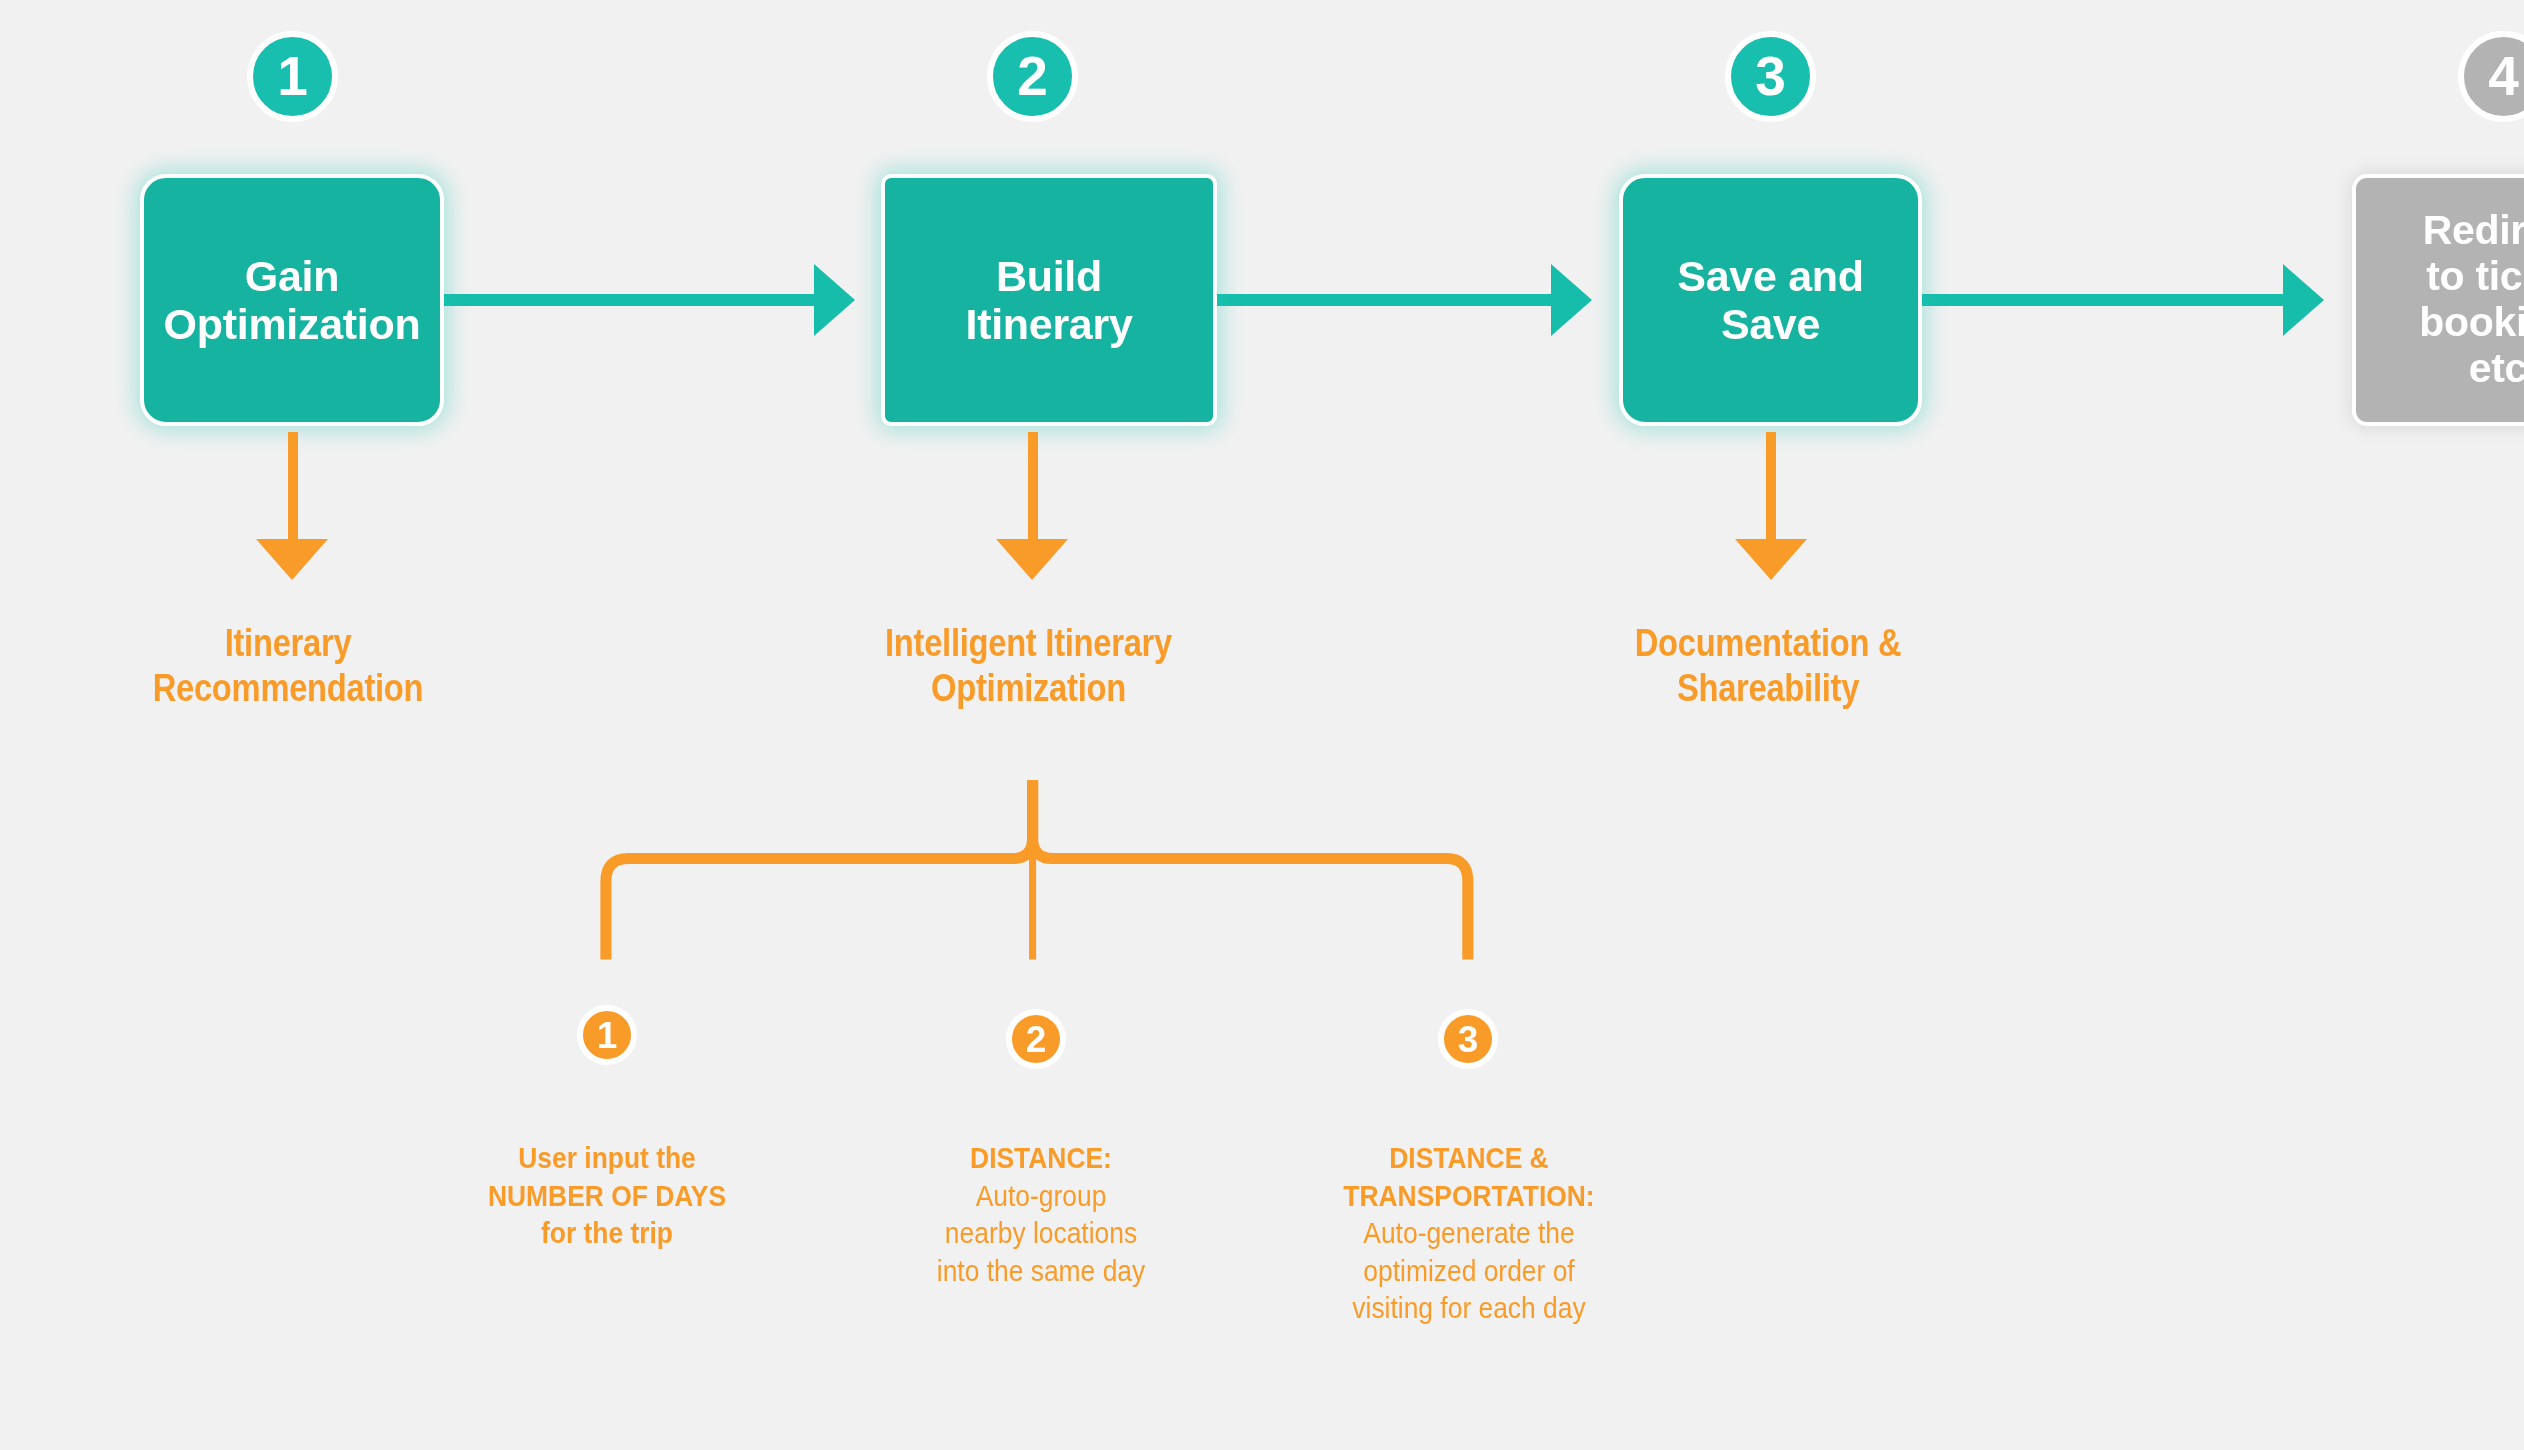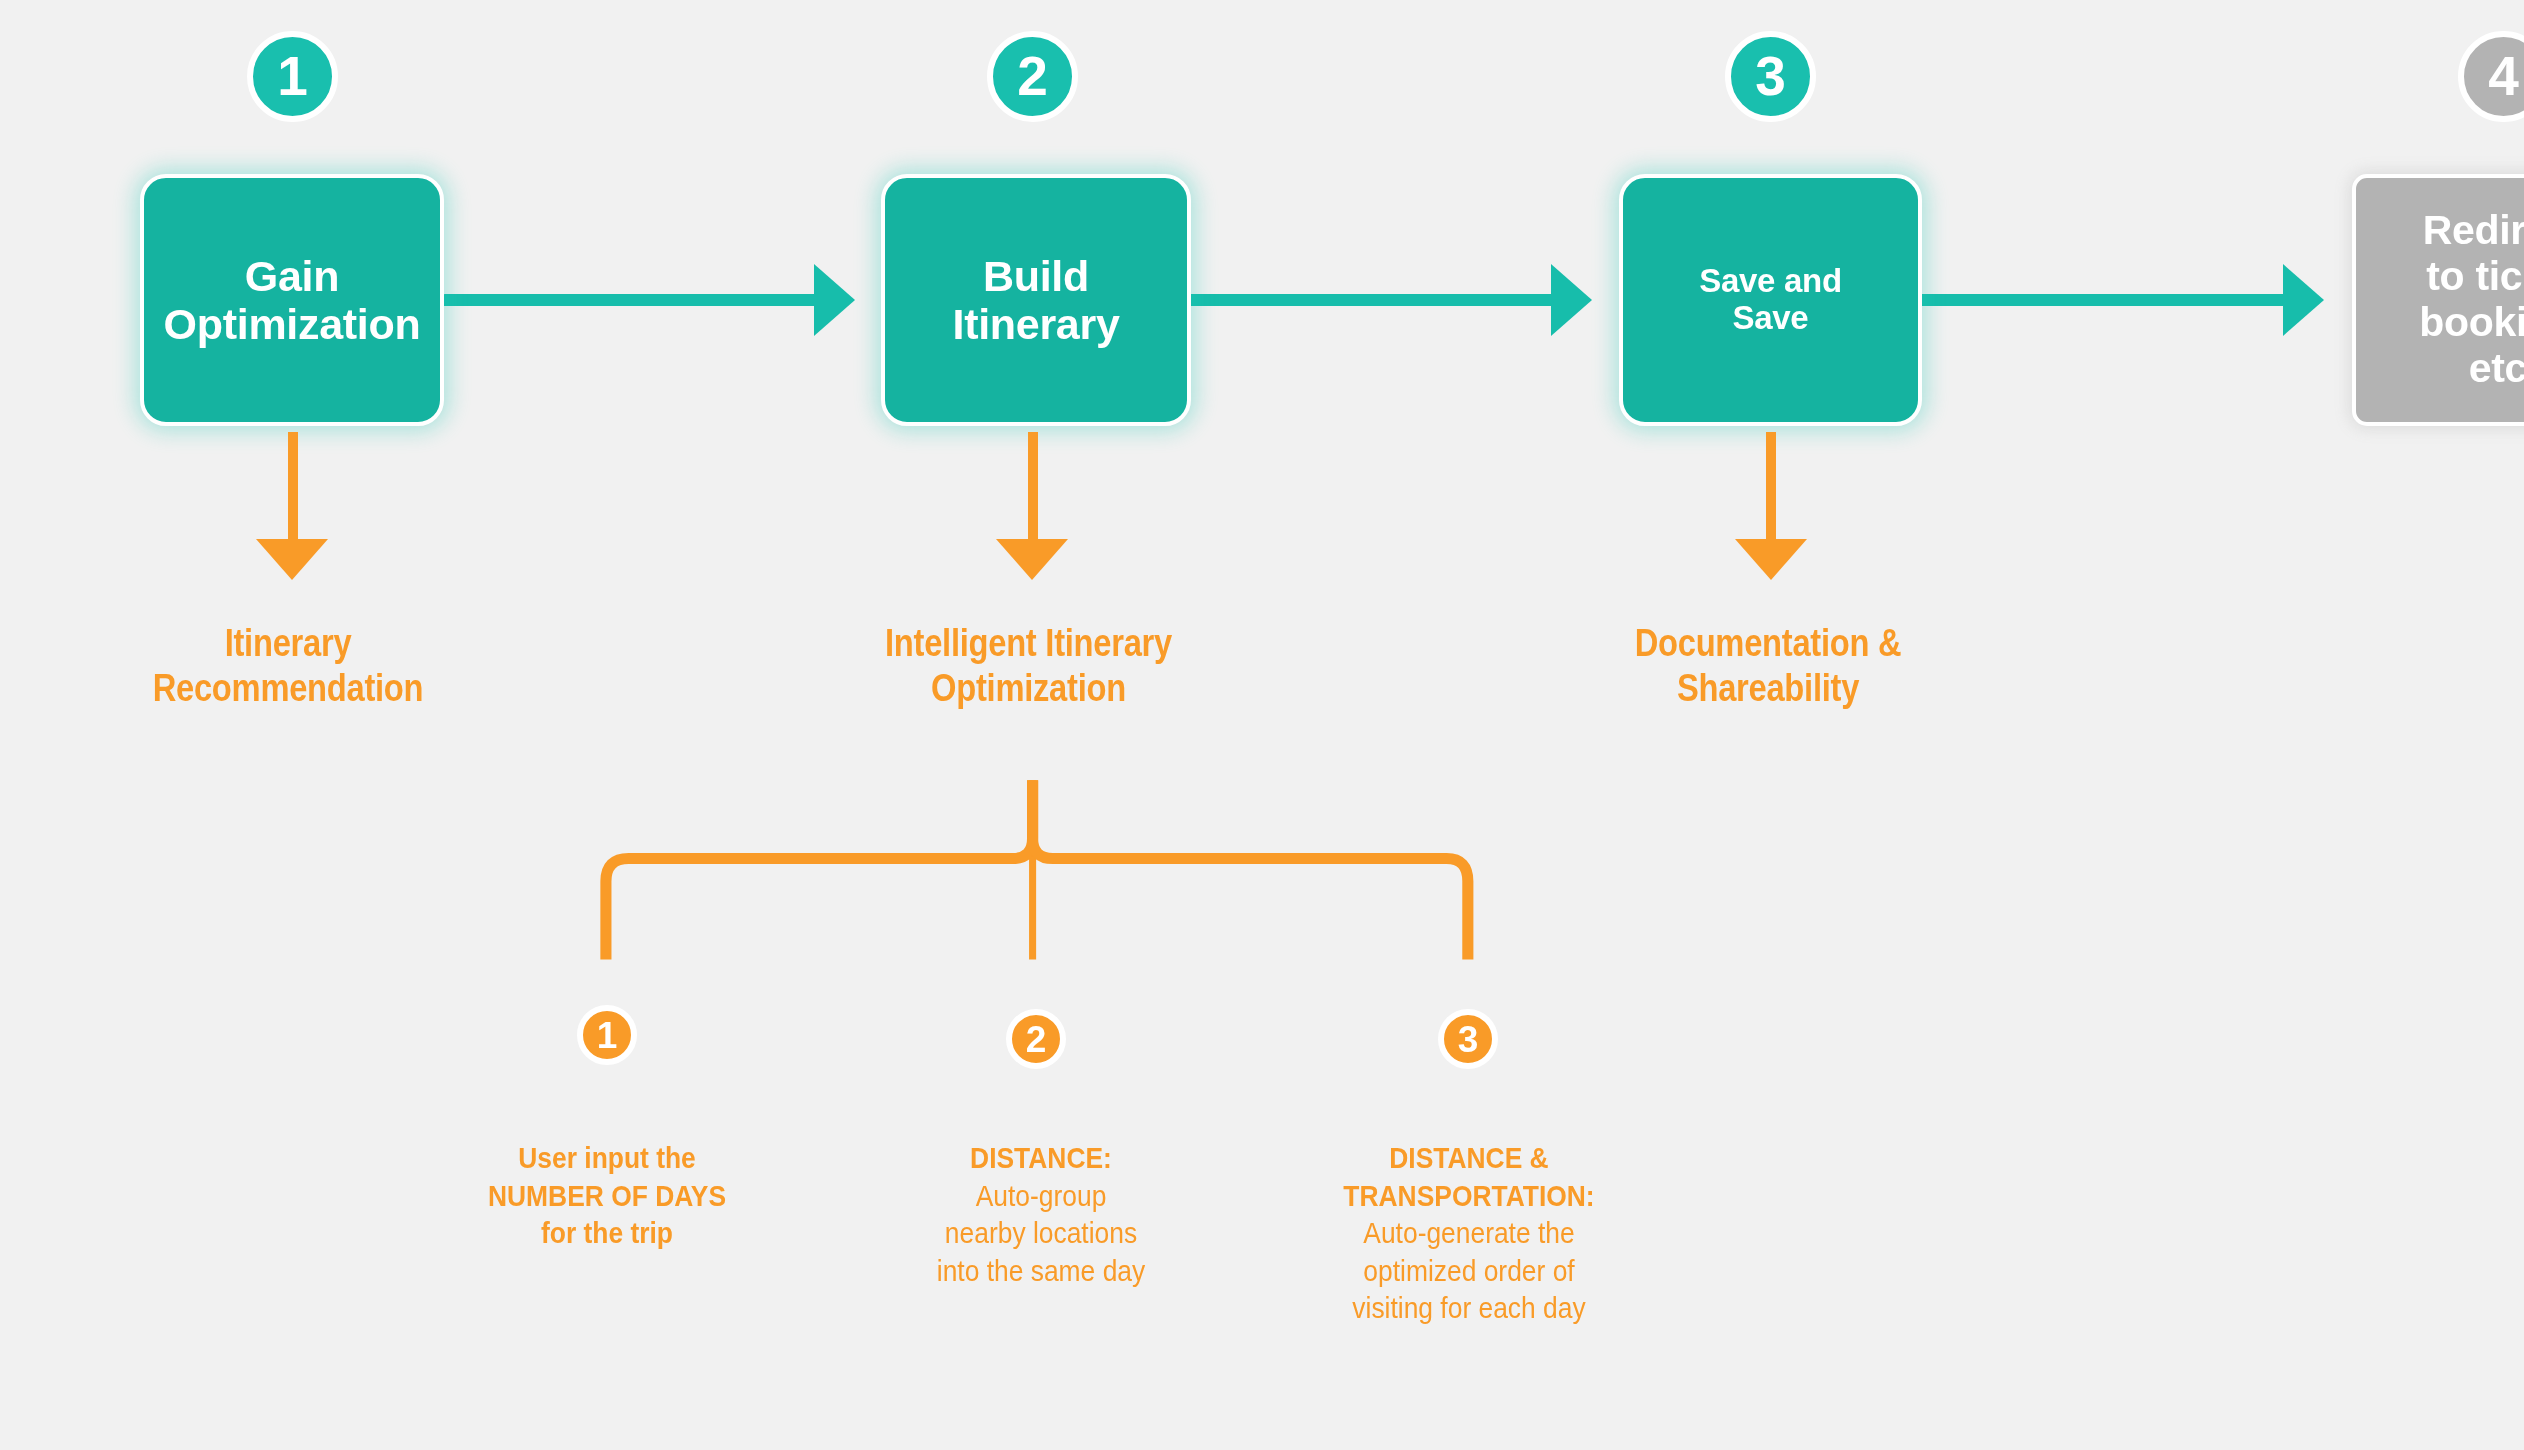--- a/index.html
+++ b/index.html
@@ -71,28 +71,28 @@
   <div class="hline" style="left:1921px;top:294px;width:366px;"></div>
   <div class="harrow" style="left:2283px;top:264px;"></div>
 
   <div class="pbox teal" style="left:140px;top:174px;width:304px;height:252px;font-size:43px;">
     <div class="lbl">
       <span>Gain</span><br>
       <span>Optimization</span>
     </div>
   </div>
 
-  <div class="pbox teal" style="left:881px;top:174px;width:310px;height:252px;font-size:43px;">
+  <div class="pbox teal" style="left:881px;top:174px;width:336px;height:252px;font-size:43px;border-radius:10px;">
     <div class="lbl">
       <span>Build</span><br>
       <span>Itinerary</span>
     </div>
   </div>
 
-  <div class="pbox teal" style="left:1619px;top:174px;width:303px;height:252px;font-size:33px;">
+  <div class="pbox teal" style="left:1619px;top:174px;width:303px;height:252px;font-size:43px;">
     <div class="lbl">
       <span>Save and</span><br>
       <span>Save</span>
     </div>
   </div>
 
   <div class="pbox gray" style="left:2352px;top:174px;width:303px;height:252px;font-size:41px;border-radius:15px;">
     <div class="lbl">
       <span>Redirect</span><br>
       <span>to ticket</span><br>

